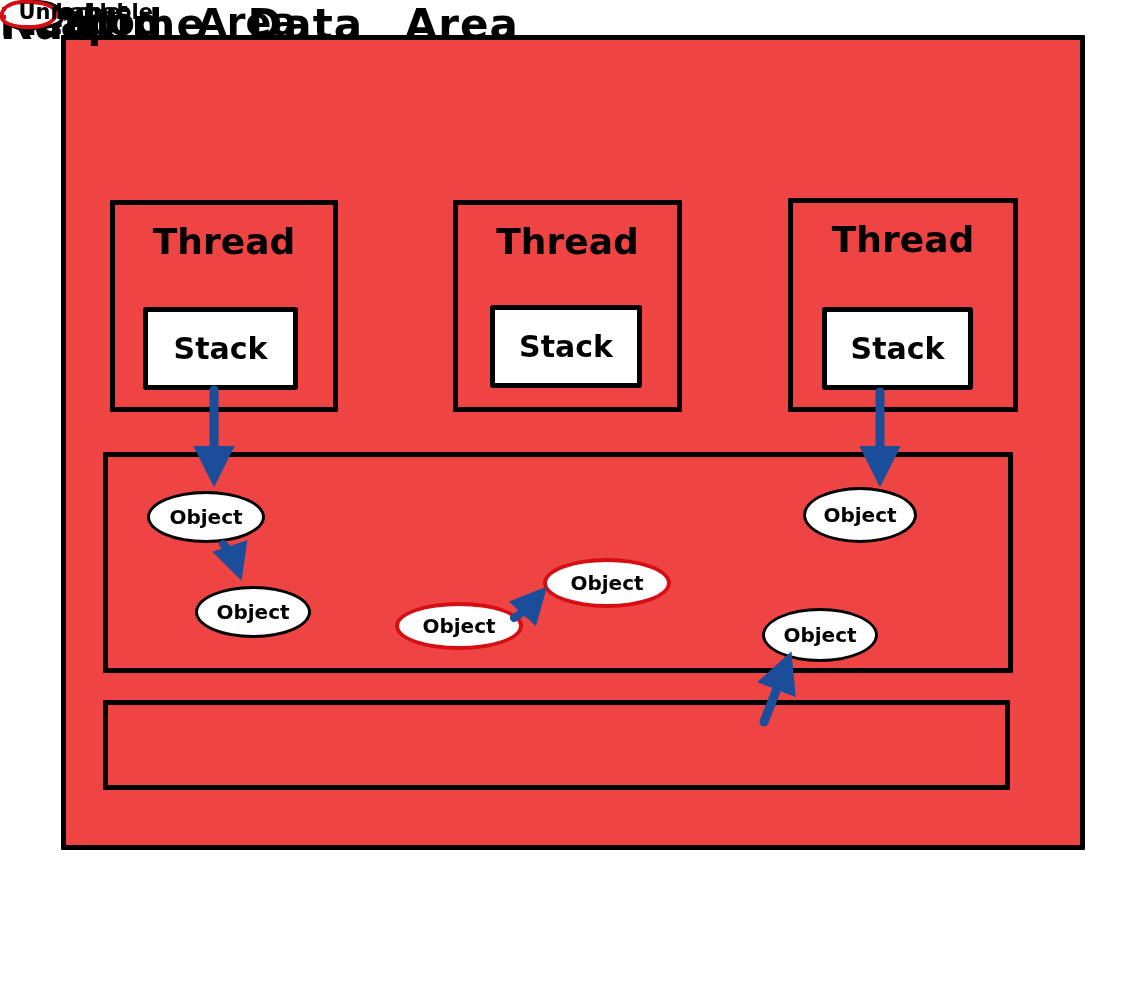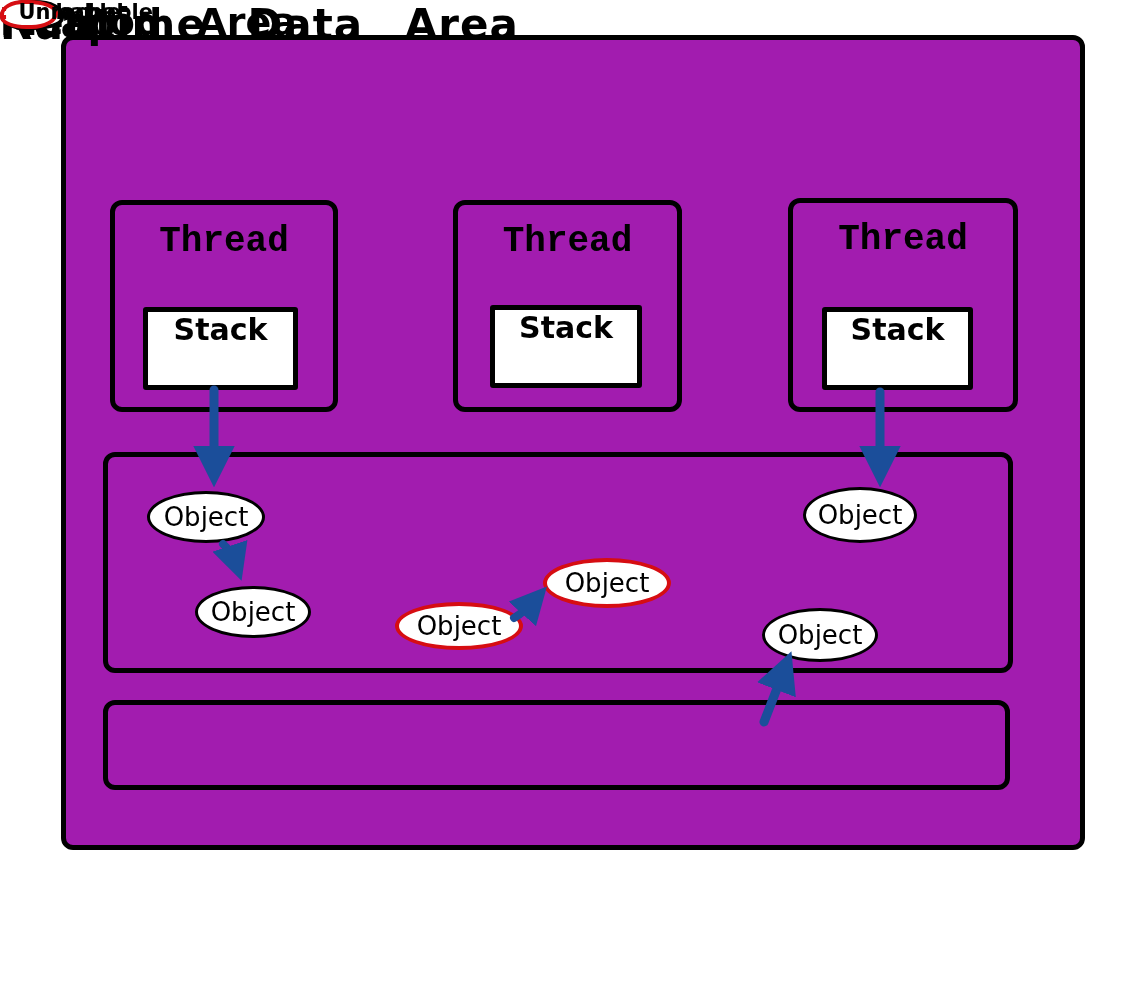--- a/index.html
+++ b/index.html
@@ -2,36 +2,36 @@
 <html><head>
 <meta charset="utf-8">
 <style>
   * { margin:0; padding:0; box-sizing:border-box; }
   html,body { background:#ffffff; }
   body { font-family:"DejaVu Sans","Liberation Sans",sans-serif; }
   .canvas {
     position:relative; width:1140px; height:1000px; background:#ffffff;
     overflow:hidden; color:#000;
   }
-  .box { position:absolute; border:5px solid #000; background:#a21caf; border-radius:12px;font-family:Liberation Mono, monospace; }
+  .box { position:absolute; border:5px solid #000; background:#ef4444; border-radius:1px; }
   .label { position:absolute; font-weight:700; color:#000; white-space:nowrap; }
 
   .title { left:0; top:78; width:1082; text-align:center; font-size:42px; letter-spacing:1px; word-spacing:26px; }
 
   .thread-label { width:100%; text-align:center; margin-top:16px; font-size:36px; font-weight:700; position:static; display:block; }
   .stack-box { position:absolute; border:5px solid #000; background:#fff; border-radius:3px;
-               display:flex; justify-content:center; }
+               display:flex; align-items:center; justify-content:center; }
   .stack-label { font-size:30px; font-weight:700; }
 
   .heap-label { left:477; top:465; width:180; text-align:center; font-size:40px; }
   .method-label { left:103; top:722; width:907; text-align:center; font-size:38px; word-spacing:22px; }
 
   .obj { position:absolute; border:3.5px solid #000; border-radius:50%; background:#fff;
          display:flex; align-items:center; justify-content:center; }
-  .obj span { font-size:26px; font-weight:400; color:#000;text-align:right; }
+  .obj span { font-size:20px; font-weight:700; color:#000;text-align:right; }
   .obj.unreachable { border-color:#d60d12; border-width:4px; }
 
   .arrow-layer { position:absolute; left:0; top:0; width:1140px; height:1000px; pointer-events:none; }
 
   .legend-swatch { position:absolute; background:#fff; }
   .legend-swatch.black { left:745; top:879; width:64px; height:30px; border:4.5px solid #000;
                          border-radius:48% 52% 55% 45% / 60% 55% 45% 55%; }
   .legend-swatch.red   { left:742; top:930; width:58px; height:29px; border:4.5px solid #d60d12;
                          border-radius:45% 55% 50% 50% / 55% 50% 60% 45%; }
   .legend-text { position:absolute; font-weight:700; font-size:21px; white-space:nowrap; }

